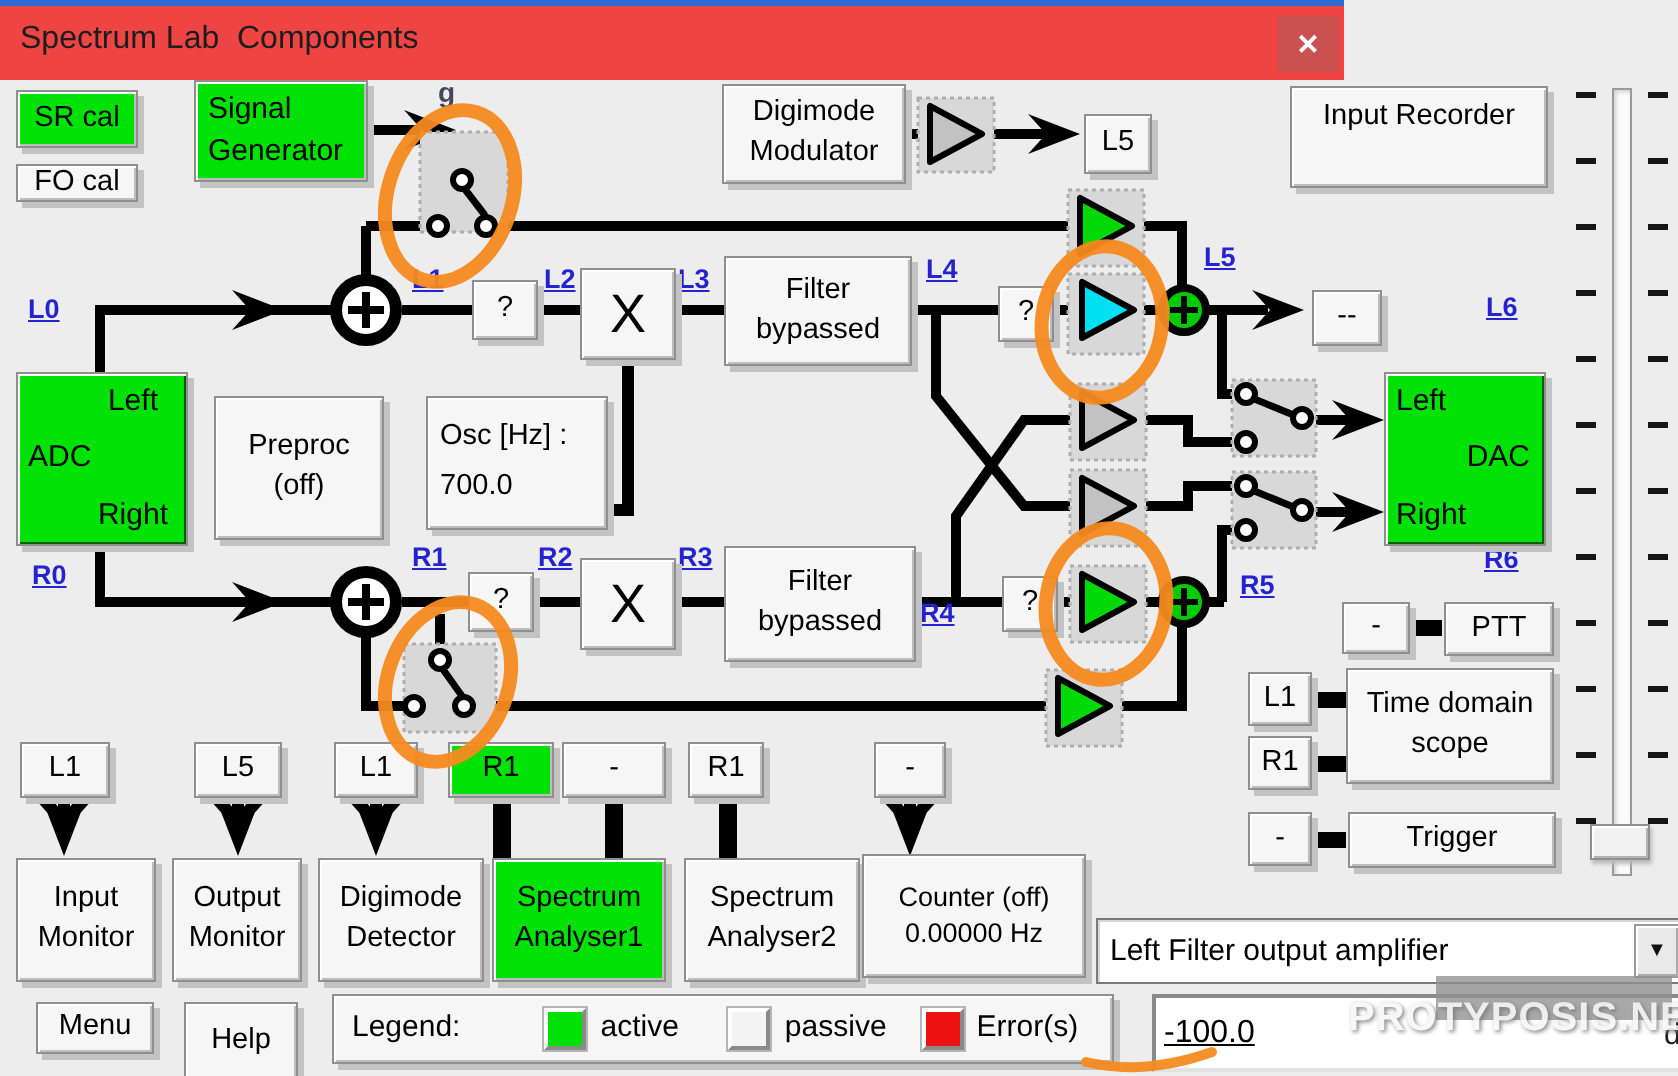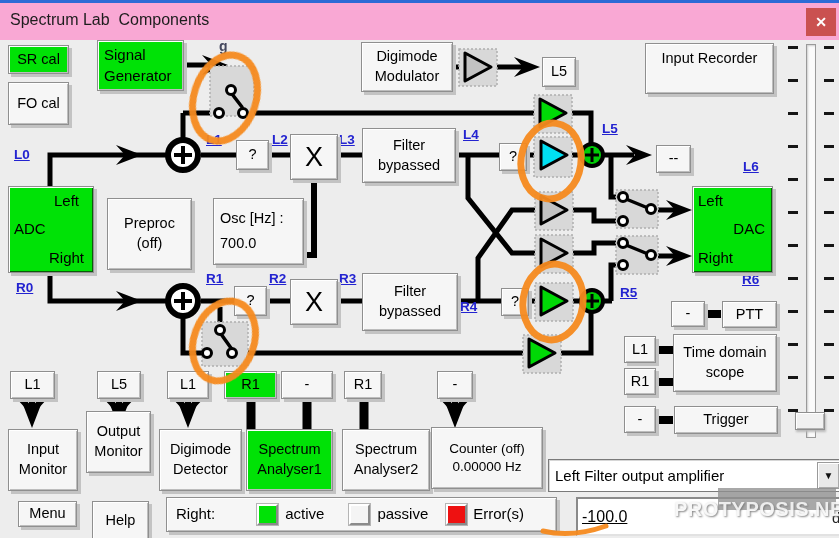--- a/index.html
+++ b/index.html
@@ -1,18 +1,18 @@
 <!DOCTYPE html>
 <html><head>
 <meta charset="utf-8">
 <style>
   html,body{margin:0;padding:0;background:#777;}
   .win{position:relative;width:839px;height:538px;background:#ededed;overflow:hidden;
        font-family:"Liberation Sans",sans-serif;color:#000;}
-  .titlebar{position:absolute;left:0;top:0;width:839px;height:37px;background:#f9a8d4;
+  .titlebar{position:absolute;left:0;top:0;width:672px;height:37px;background:#ef4444;
             border-top:3px solid #2d6bd6;}
   .title{position:absolute;left:10px;top:8px;font-size:16px;color:#1d1d1d;white-space:pre;}
   .close{position:absolute;right:3px;top:5px;width:30px;height:28px;background:#ca5150;
          color:#fff;display:flex;align-items:center;justify-content:center;
          font-size:14px;font-weight:bold;cursor:pointer;}
   .layer{position:absolute;left:0;top:0;width:839px;height:538px;pointer-events:none;}
   .box{position:absolute;box-sizing:border-box;background:#f6f6f6;border:1px solid #8f8f8f;
        box-shadow:inset 1px 1px 0 #ffffff,inset -1px -1px 0 #bdbdbd,3px 3px 0 #c3c3c3;
        display:flex;flex-direction:column;align-items:center;justify-content:center;
        font-size:14.5px;line-height:1.35;text-align:center;}
@@ -192,34 +192,34 @@
       <circle cx="651" cy="255" r="4.5" fill="#fff" stroke-width="3"></circle>
     </g>
   </svg>
 
   <span class="nl" style="left:14px;top:147px">L0</span>
   <span class="nl" style="left:206px;top:132px">L1</span>
   <span class="nl" style="left:272px;top:132px">L2</span>
   <span class="nl" style="left:339px;top:132px">L3</span>
   <span class="nl" style="left:463px;top:127px">L4</span>
   <span class="nl" style="left:602px;top:121px">L5</span>
-  <span class="nl" style="left:743px;top:159px">L6</span>
+  <span class="nl" style="left:743px;top:146px">L6</span>
   <span class="nl" style="left:16px;top:280px">R0</span>
   <span class="nl" style="left:206px;top:271px">R1</span>
   <span class="nl" style="left:269px;top:271px">R2</span>
   <span class="nl" style="left:339px;top:271px">R3</span>
   <span class="nl" style="left:460px;top:299px">R4</span>
   <span class="nl" style="left:620px;top:285px">R5</span>
   <span class="nl" style="left:742px;top:272px">R6</span>
   <span class="glabel" style="left:219px;top:38px">g</span>
 
   <div class="box green" style="left:8px;top:45px;width:61px;height:29px">
     <span>SR cal</span>
     </div>
-  <div class="box" style="left:8px;top:82px;width:61px;height:43px">
+  <div class="box" style="left:8px;top:82px;width:61px;height:19px">
     <span>FO cal</span>
     </div>
   <div class="box green left" style="left:97px;top:40px;width:87px;height:51px;font-size:15px">
     <span>Signal</span>
     <span>Generator</span>
     </div>
 
   <div class="box" style="left:361px;top:42px;width:92px;height:50px">
     <span>Digimode</span>
     <span>Modulator</span>
@@ -324,21 +324,21 @@
     <span>R1</span>
     </div>
   <div class="box" style="left:437px;top:371px;width:36px;height:28px">
     <span>-</span>
     </div>
 
   <div class="box" style="left:8px;top:429px;width:70px;height:62px">
     <span>Input</span>
     <span>Monitor</span>
     </div>
-  <div class="box" style="left:86px;top:411px;width:65px;height:62px">
+  <div class="box" style="left:86px;top:429px;width:65px;height:62px">
     <span>Output</span>
     <span>Monitor</span>
     </div>
   <div class="box" style="left:159px;top:429px;width:83px;height:62px">
     <span>Digimode</span>
     <span>Detector</span>
     </div>
   <div class="box green" style="left:246px;top:429px;width:87px;height:62px">
     <span>Spectrum</span>
     <span>Analyser1</span>
@@ -353,21 +353,21 @@
     </div>
 
   <div class="box" style="left:18px;top:501px;width:59px;height:26px">
     <span>Menu</span>
     </div>
   <div class="box" style="left:92px;top:501px;width:57px;height:40px">
     <span>Help</span>
     </div>
 
   <div class="box legend" style="left:166px;top:497px;width:391px;height:35px;flex-direction:row">
-    <span>Right:</span>
+    <span>Legend:</span>
     <span class="sq" style="background:#00e206;margin-left:42px"></span>
     <span style="margin-left:7px">active</span>
     <span class="sq" style="background:#f4f4f4;margin-left:25px"></span>
     <span style="margin-left:7px">passive</span>
     <span class="sq" style="background:#ee1111;margin-left:18px"></span>
     <span style="margin-left:6px">Error(s)</span>
   </div>
 
   <div class="dd" style="left:548px;top:459px;width:287px;height:31px">
     <span>Left Filter output amplifier</span>

